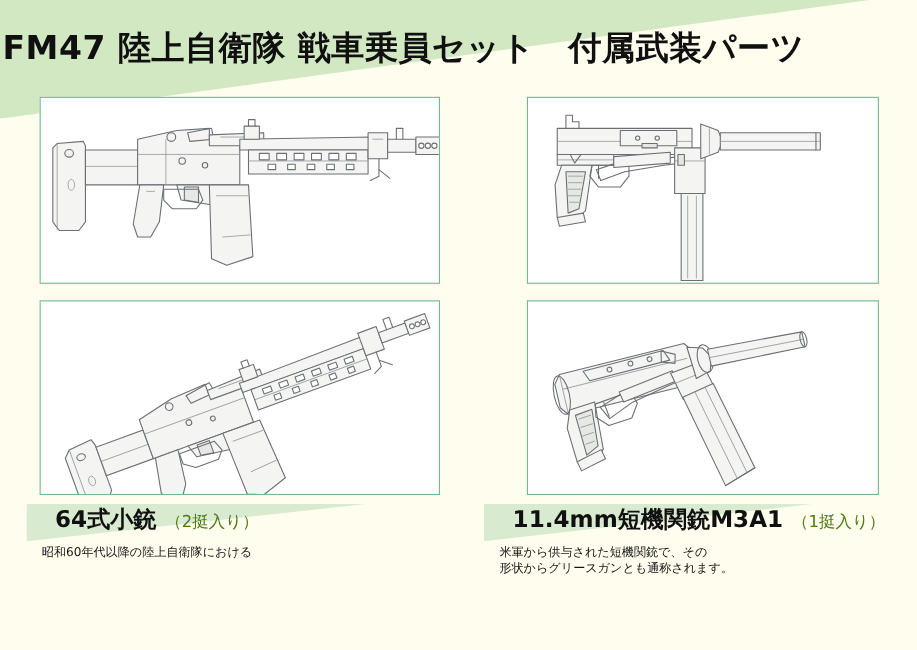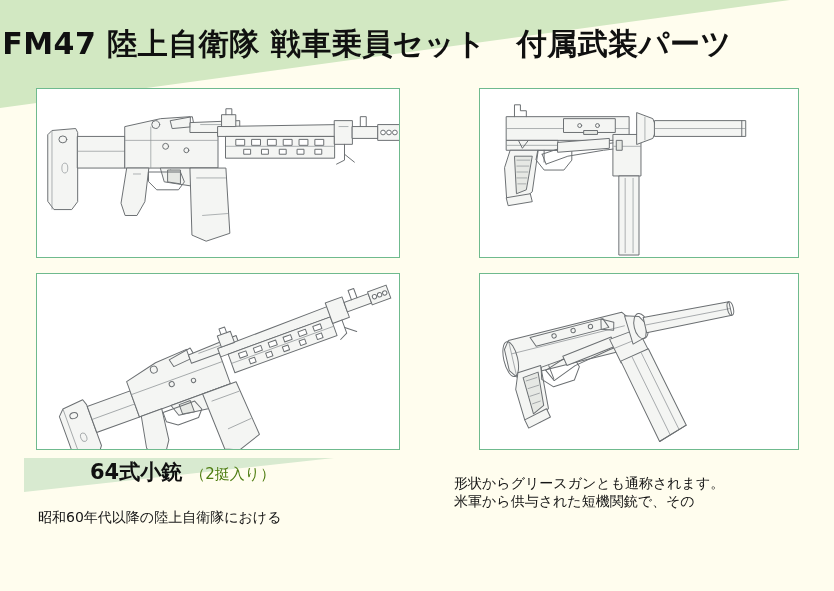--- a/index.html
+++ b/index.html
@@ -98,41 +98,40 @@
     clip-path: polygon(0 0, 100% 0, 0 100%);
   }
   #caption-right .caption-head-wedge { width: 300px; }
 
   .caption-head-row {
     position: relative;
     display: flex;
     align-items: baseline;
     padding-left: 26px;
     height: 34px;
-    margin-left: 40px;
   }
   .caption-title {
     font-size: 21px;
     font-weight: bold;
     color: #101010;
     white-space: nowrap;
     font-family: "DejaVu Sans", "Liberation Sans", sans-serif;
   }
   .caption-qty {
     font-size: 15px;
     font-weight: normal;
     color: #4d7c0f;
     margin-left: 8px;
     white-space: nowrap;
     font-family: "DejaVu Sans", "Liberation Sans", sans-serif;
   }
   .caption-body {
     padding-left: 14px;
-    margin-top: 16px;
-    font-size: 14px;
+    margin-top: 3px;
+    font-size: 11px;
     line-height: 1.32;
     color: #151515;
     font-family: "DejaVu Sans", "Liberation Sans", sans-serif;
   }
   .caption-body-line { white-space: nowrap; }
 </style>
 </head>
 <body>
 
 <div id="page">
@@ -390,19 +389,26 @@
         <span class="caption-title">64式小銃</span>
         <span class="caption-qty">（2挺入り）</span>
       </div>
     </div>
     <div class="caption-body">
       <div class="caption-body-line">昭和60年代以降の陸上自衛隊における</div>
     </div>
   </div>
 
   <div class="caption" id="caption-right">
+    <div class="caption-head">
+      <div class="caption-head-wedge"></div>
+      <div class="caption-head-row">
+        <span class="caption-title">11.4mm短機関銃M3A1</span>
+        <span class="caption-qty">（1挺入り）</span>
+      </div>
+    </div>
     <div class="caption-body">
+      <div class="caption-body-line">米軍から供与された短機関銃で、その</div>
       <div class="caption-body-line">形状からグリースガンとも通称されます。</div>
-      <div class="caption-body-line">米軍から供与された短機関銃で、その</div>
     </div>
   </div>
 
 </div>
 
 </body></html>

